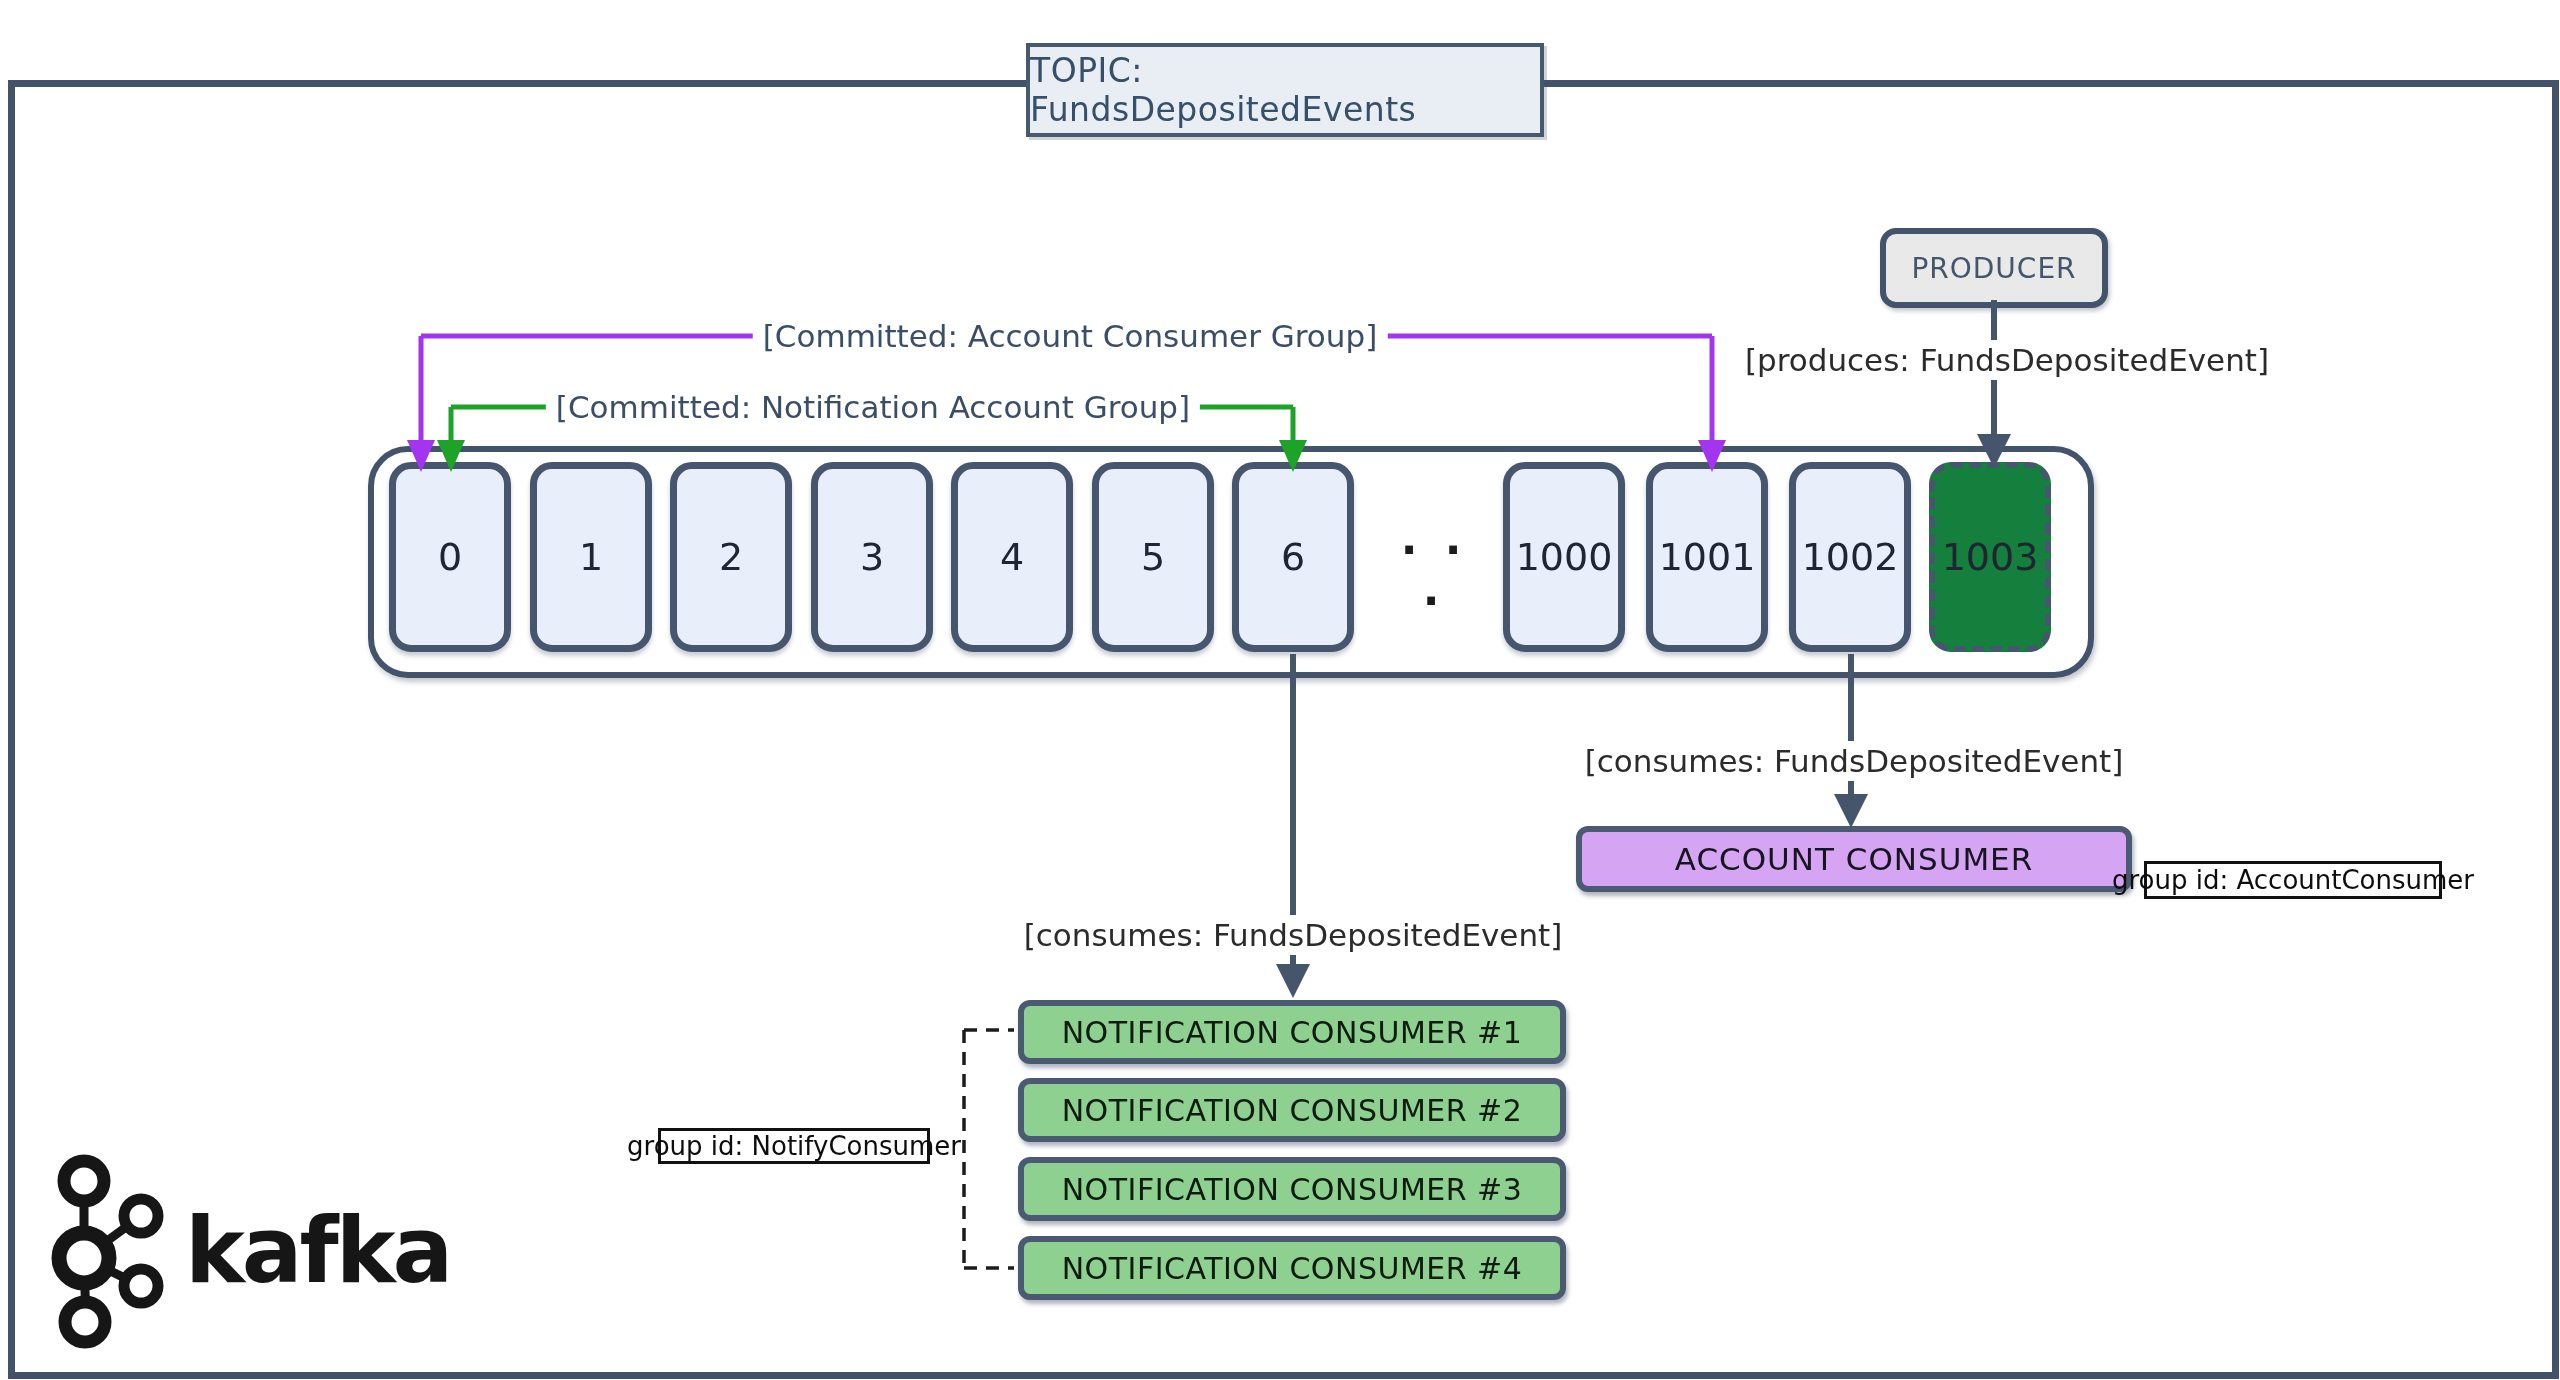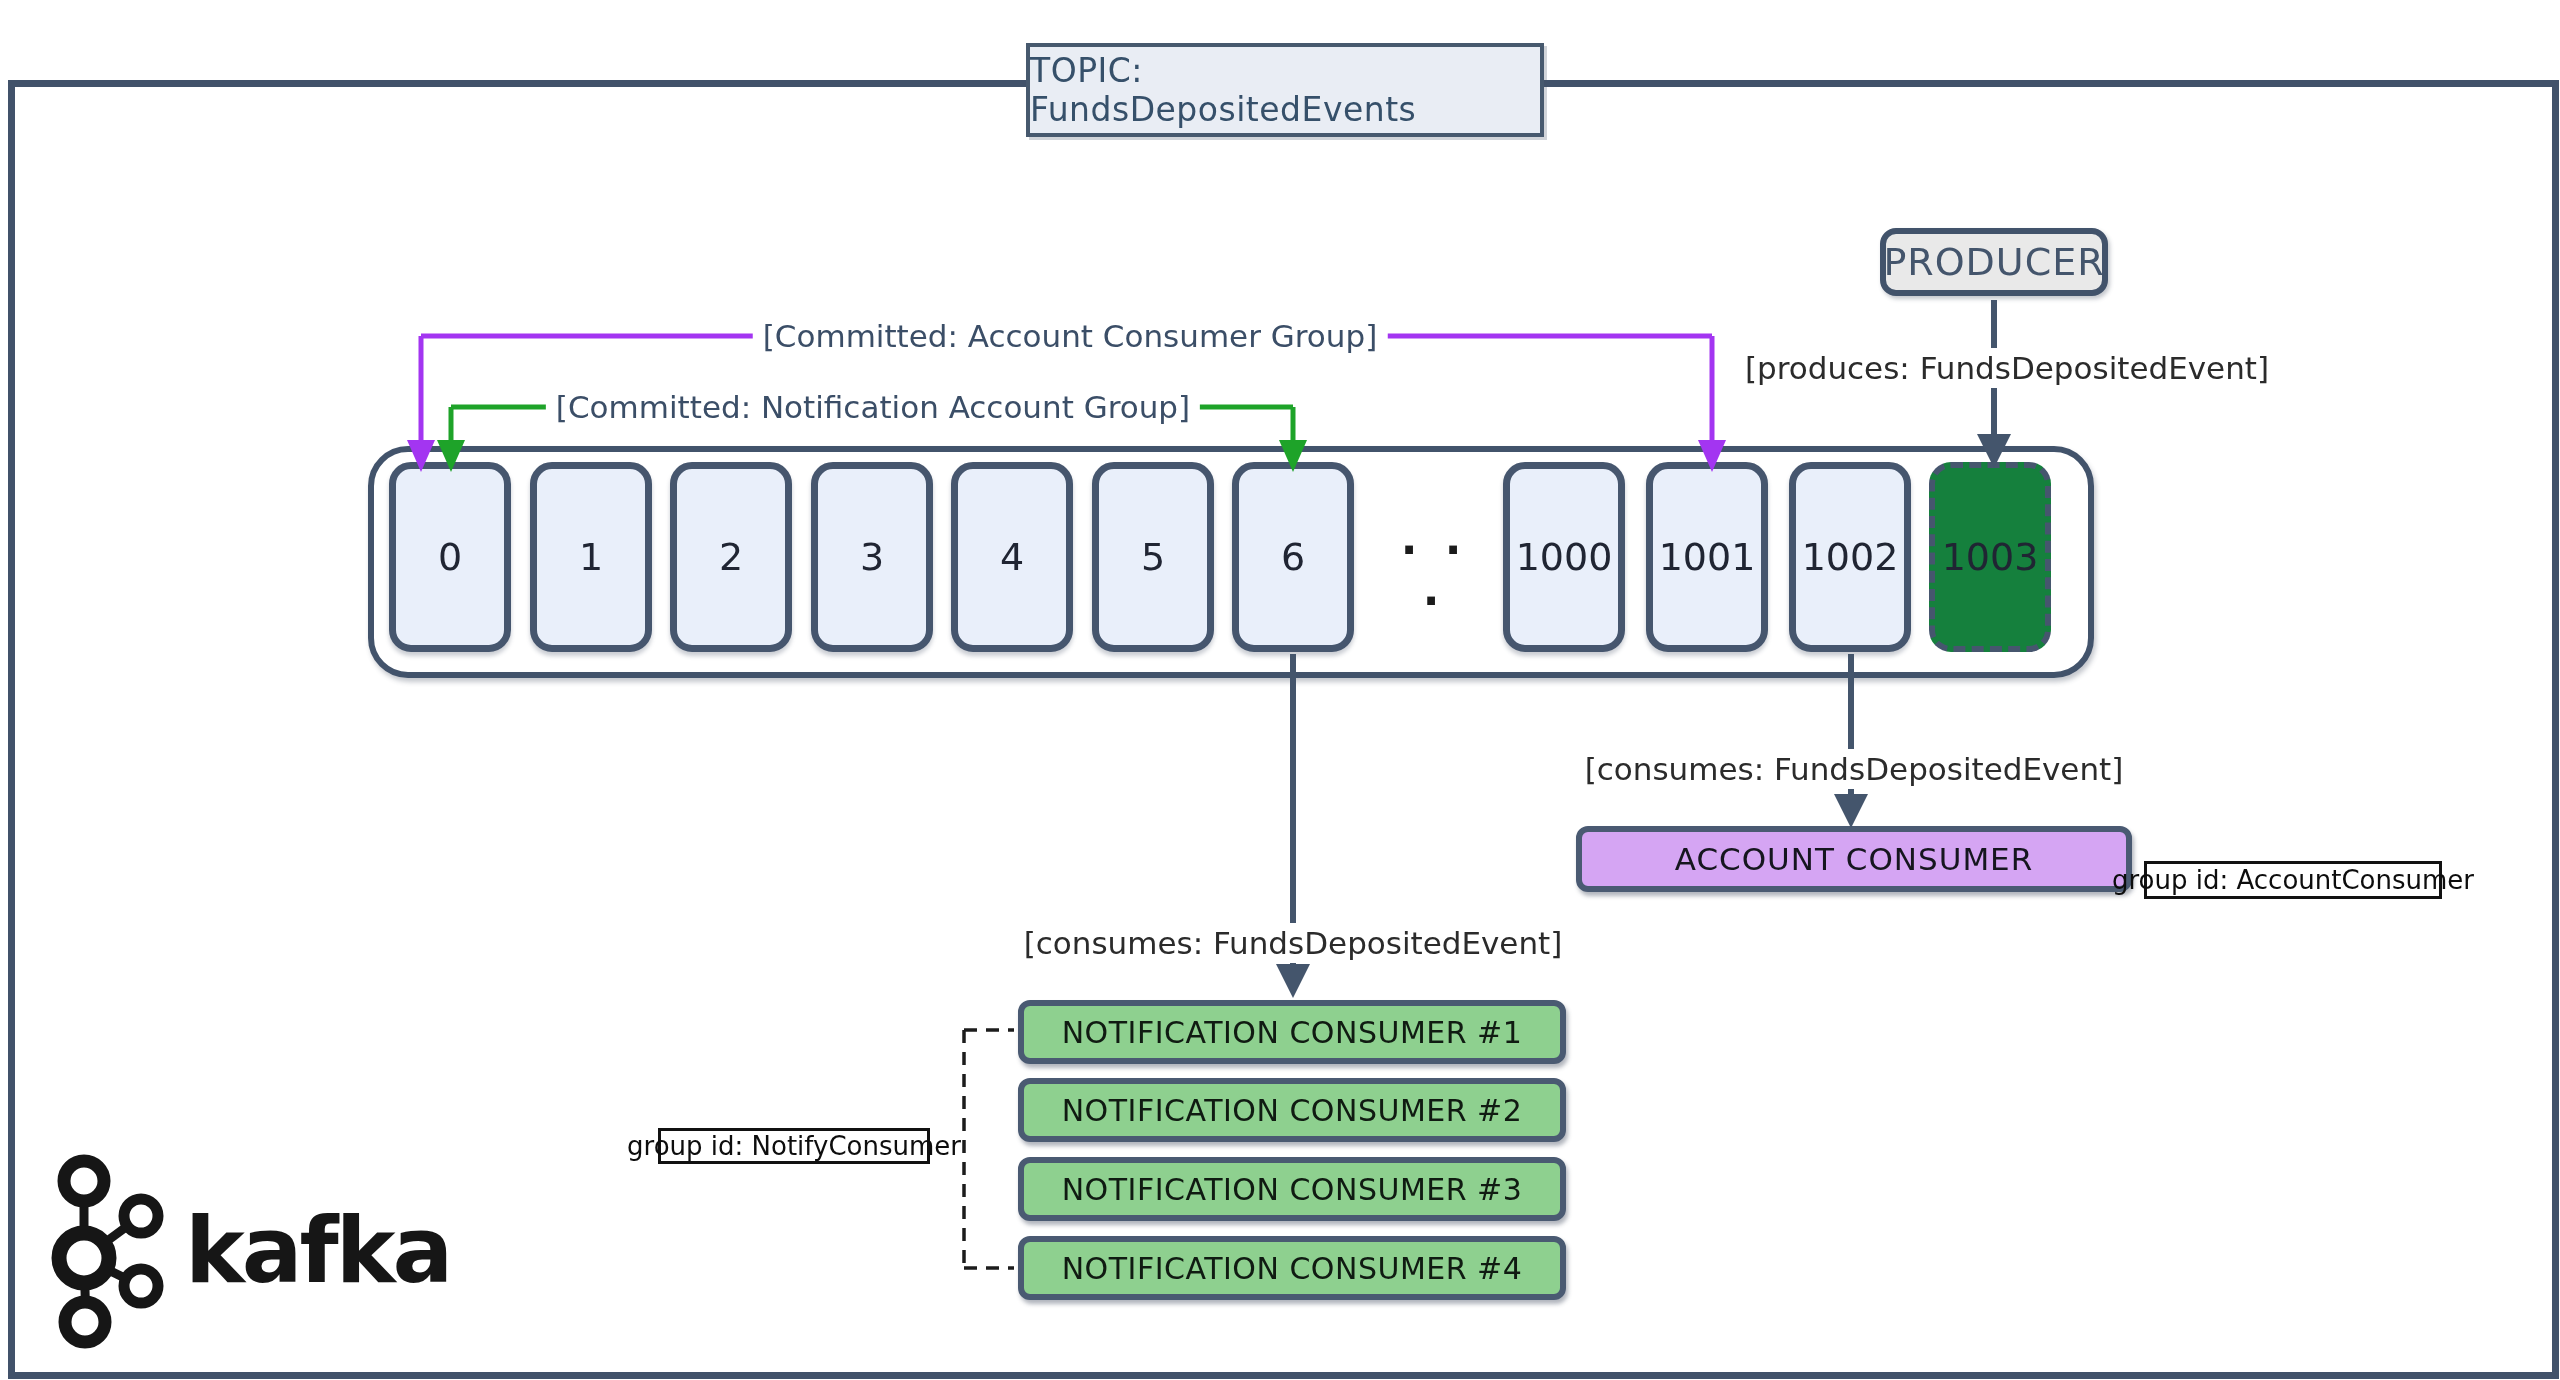--- a/index.html
+++ b/index.html
@@ -23,43 +23,43 @@
     border:6px solid #42536b;border-radius:40px;box-shadow:2px 4px 5px rgba(60,70,90,.3);z-index:1;}
 
   .part{position:absolute;top:462px;width:122px;height:190px;background:var(--partition_fill);
     border:7px solid #46566e;border-radius:22px;box-sizing:border-box;
     display:flex;align-items:center;justify-content:center;
     font-size:38px;color:#202533;z-index:2;box-shadow:0 4px 4px rgba(70,80,100,.28);}
   .part.dashed{background:#15803d;border:6px dashed #46566e;box-shadow:none;}
   .dots{position:absolute;left:1384px;top:524px;width:100px;text-align:center;
     font-size:44px;font-weight:700;color:#1b1b1b;letter-spacing:6px;z-index:2;}
 
-  .producer-box{left:1880px;top:228px;width:228px;height:68px;background:var(--producer_fill);
+  .producer-box{left:1880px;top:228px;width:228px;height:80px;background:var(--producer_fill);
     border:6px solid #42536b;border-radius:16px;box-sizing:border-box;
     display:flex;align-items:center;justify-content:center;
-    font-size:38px;color:#44556c;letter-spacing:1px;z-index:2;box-shadow:2px 3px 4px rgba(60,70,90,.3);}
+    font-size:28px;color:#44556c;letter-spacing:1px;z-index:2;box-shadow:2px 3px 4px rgba(60,70,90,.3);}
 
   .account-box{left:1576px;top:826px;width:556px;height:66px;background:var(--account_fill);
     border:6px solid #4a5a72;border-radius:12px;box-sizing:border-box;
     display:flex;align-items:center;justify-content:center;
     font-size:31px;color:#16161f;letter-spacing:1px;z-index:2;box-shadow:2px 4px 4px rgba(60,70,90,.4);}
 
   .notif-box{position:absolute;left:1018px;width:548px;height:64px;background:var(--notification_fill);
     border:6px solid #4a5a72;border-radius:12px;box-sizing:border-box;
     display:flex;align-items:center;justify-content:center;
     font-size:30px;color:#101b12;letter-spacing:.5px;z-index:2;box-shadow:2px 4px 4px rgba(60,70,90,.4);}
 
   .gid-box{background:#fff;border:3px solid #111;display:flex;align-items:center;justify-content:center;
     font-size:26px;color:#0d0d0d;z-index:4;box-sizing:border-box;white-space:nowrap;}
   .gid-account{left:2144px;top:841px;width:298px;height:38px;margin-top:20px;}
   .gid-notify{left:658px;top:1128px;width:272px;height:36px;}
 
   .flow-label{position:absolute;transform:translate(-50%,-50%);white-space:nowrap;background:#fff;
     padding:2px 10px;z-index:5;font-size:31px;}
-  .flow-label.dark{color:#2b2b2b;margin-top:8px;}
+  .flow-label.dark{color:#2b2b2b;}
   .flow-label.slatetext{color:#3b4e67;}
 
   .kafka-word{left:185px;top:1206px;font-size:90px;font-weight:700;color:#161616;
     letter-spacing:-3px;line-height:1;z-index:2;}
 
   svg.overlay{position:absolute;left:0;top:0;z-index:3;}
   .slate-line{stroke:var(--slate);stroke-width:6;fill:none;}
   .slate-fill{fill:var(--slate);}
   .purple-line{stroke:var(--purple);stroke-width:5;fill:none;}
   .purple-fill{fill:var(--purple);}

